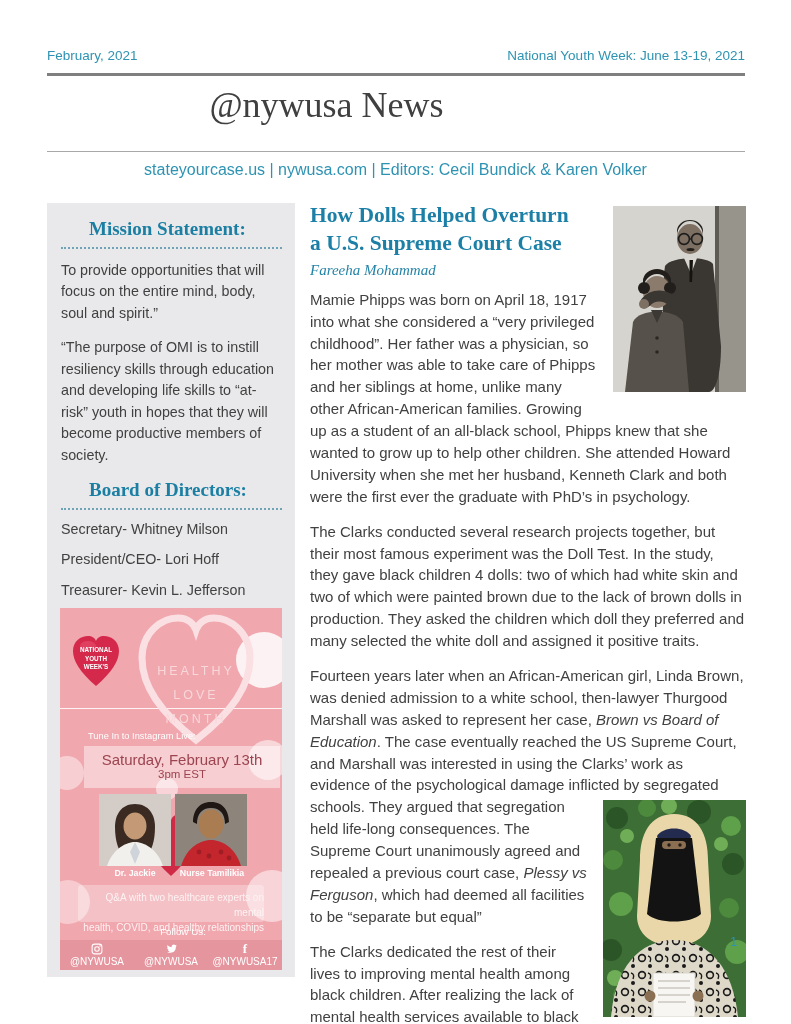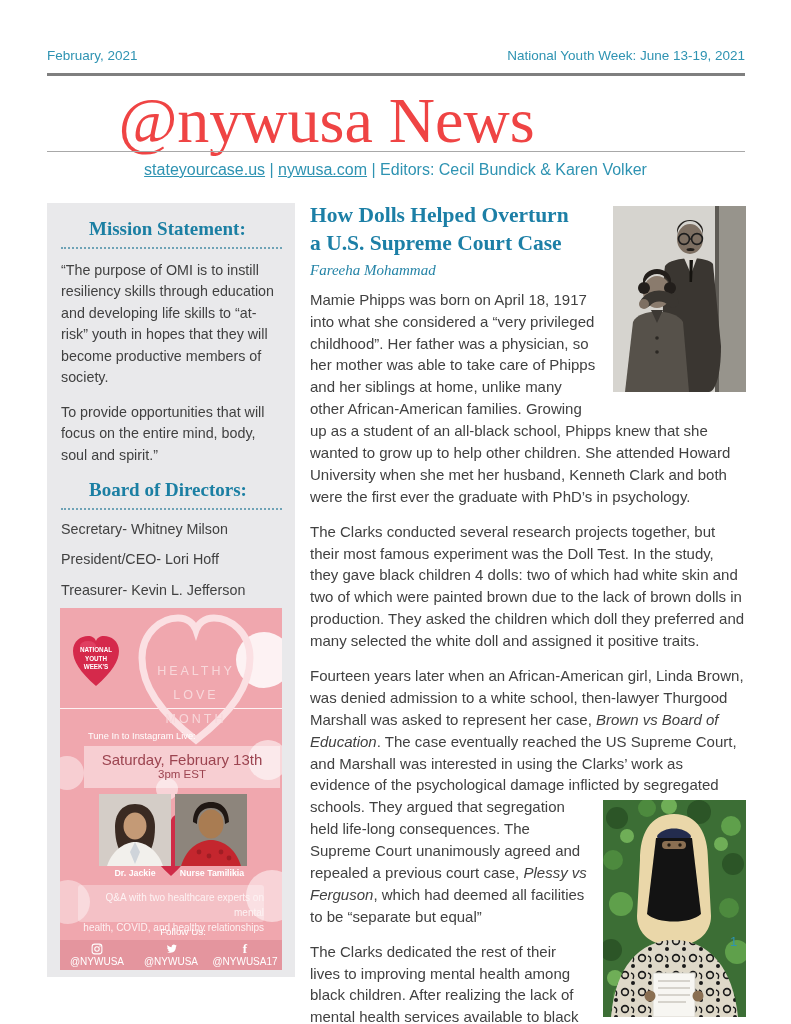--- a/index.html
+++ b/index.html
@@ -4,25 +4,25 @@
 <style>
   * { margin:0; padding:0; box-sizing:border-box; }
   body { background:#ffffff; font-family:"Liberation Sans", sans-serif; }
   .page { position:relative; width:791px; height:1024px; background:#fff; overflow:hidden; }
 
   
   .issue-date { position:absolute; left:47px; top:48px; color:#2e93b2; font-size:13.5px; }
   .event-note { position:absolute; right:46px; top:48px; color:#2e93b2; font-size:13.5px; }
   .rule-thick { position:absolute; left:47px; top:73px; width:698px; height:3px; background:#7f7f7f; }
   .masthead { position:absolute; left:0; top:84px; width:653px; text-align:center;
-              font-family:"Liberation Serif", serif; font-size:64px; color:#ef4444; }
+              font-family:"Liberation Serif", serif; font-size:36px; color:#404040; }
   .rule-thin { position:absolute; left:47px; top:151px; width:698px; height:1px; background:#a8a8a8; }
   .subline { position:absolute; left:0; top:161px; width:791px; text-align:center;
              color:#2e93b2; font-size:16px; }
-  .subline .lnk { text-decoration:underline; cursor:pointer; }
+  .subline .lnk { cursor:pointer; }
 
   
   .sidebar { position:absolute; left:47px; top:203px; width:248px; height:774px;
              background:#e9e9eb; padding:13px 13px 0 14px; }
   .side-heading { font-family:"Liberation Serif", serif; font-weight:bold;
                   color:#1b7fa3; font-size:19px; margin-top:2px;margin-left:28px; }
   .dotline { border-bottom:2px dotted #6fa3b6; margin:7px 0 11px 0; }
   .side-par { color:#414141; font-size:14.3px; line-height:1.5; margin-bottom:13px; }
   .board-member { color:#414141; font-size:14.3px; margin-bottom:14.5px; }
   .board-heading { margin-top:10px; }
@@ -88,22 +88,22 @@
   <div class="issue-date">February, 2021</div>
   <div class="event-note">National Youth Week: June 13-19, 2021</div>
   <div class="rule-thick"></div>
   <div class="masthead">@nywusa News</div>
   <div class="rule-thin"></div>
   <div class="subline"><span class="lnk">stateyourcase.us</span><span> | </span><span class="lnk">nywusa.com</span><span> | Editors: Cecil Bundick &amp; Karen Volker</span></div>
 
   <aside class="sidebar">
     <div class="side-heading">Mission Statement:</div>
     <div class="dotline"></div>
+    <div class="side-par">To provide opportunities that will focus on the entire mind, body, soul and spirit.”</div>
     <div class="side-par">“The purpose of OMI is to instill resiliency skills through education and developing life skills to “at-risk” youth in hopes that they will become productive members of society.</div>
-    <div class="side-par">To provide opportunities that will focus on the entire mind, body, soul and spirit.”</div>
     <div class="side-heading board-heading">Board of Directors:</div>
     <div class="dotline"></div>
     <div class="board-member">Secretary- Whitney Milson</div>
     <div class="board-member">President/CEO- Lori Hoff</div>
     <div class="board-member">Treasurer- Kevin L. Jefferson</div>
     <div class="board-member">Education Advisor- Christina Schmitt</div>
     <div class="board-member">Parliamentarian: Keira Gilmore</div>
 
     <div class="flyer">
       <div class="balloon" style="left:176px;top:24px;width:56px;height:56px;background:rgba(255,255,255,.85);"></div>

